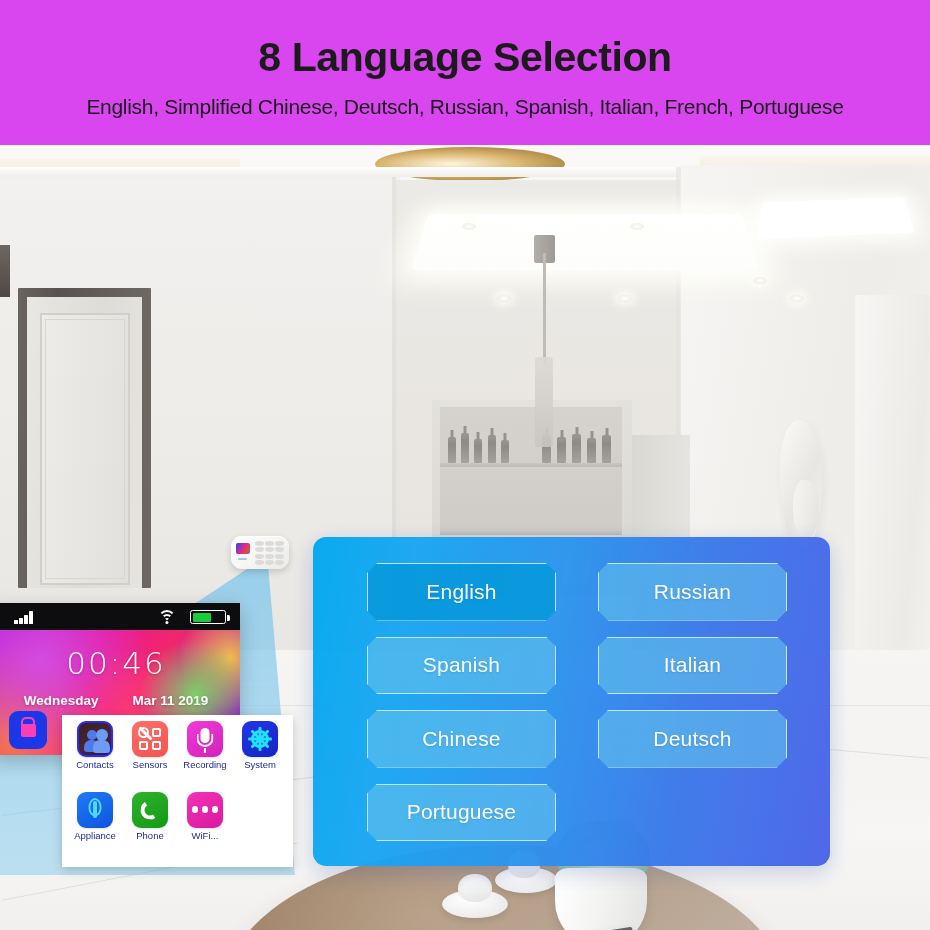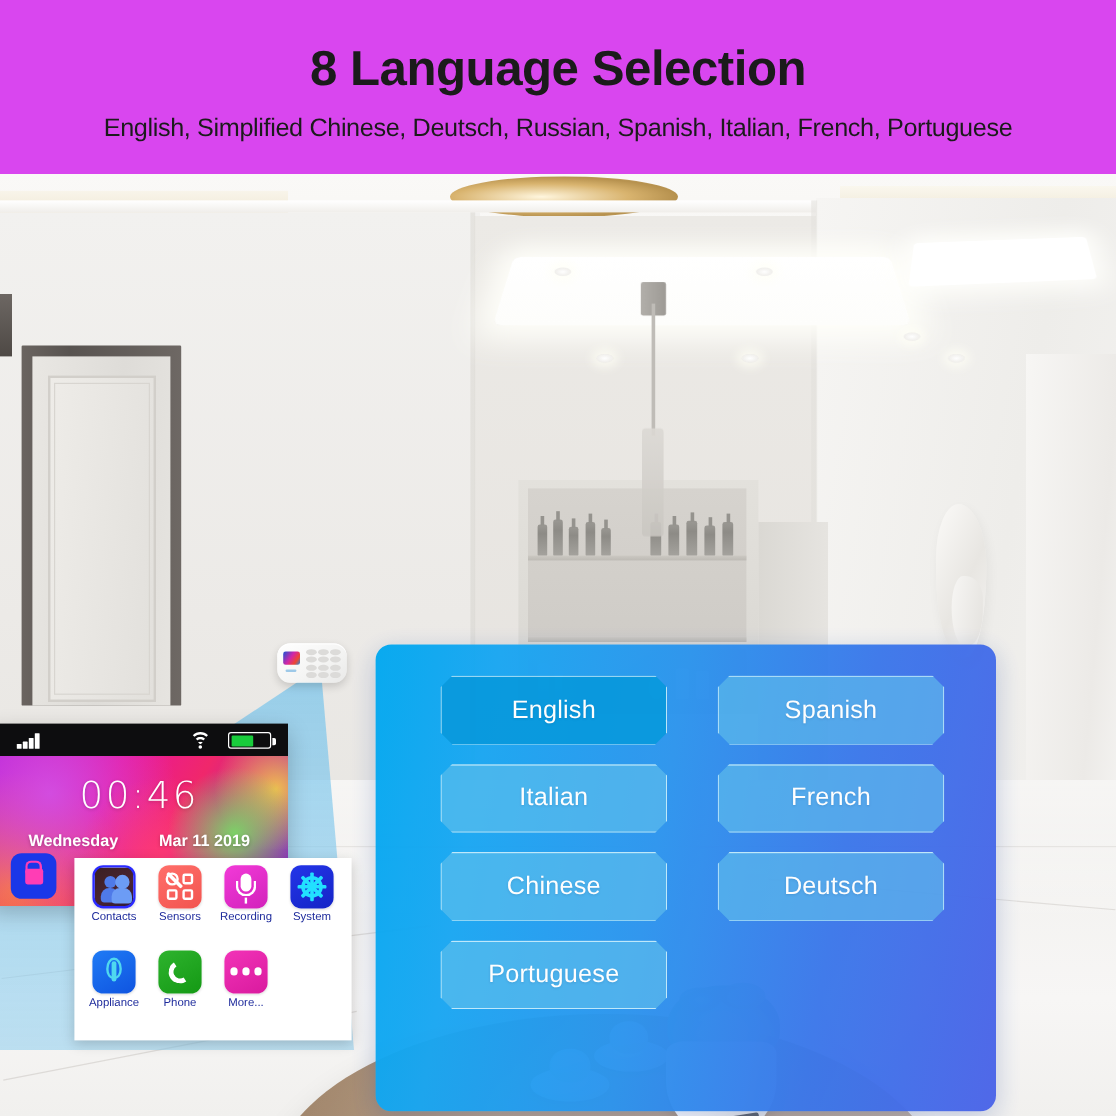--- a/index.html
+++ b/index.html
@@ -351,21 +351,21 @@
   .ic-wifi span:nth-child(2){ width:15px; height:15px; top:11px; }
   .ic-wifi .dot2 { position:absolute; left:50%; transform:translateX(-50%);
     top:23px; width:4.5px; height:4.5px; background:#fff; border-radius:50%; border:none; }
 
   .ic-more { background:linear-gradient(150deg,#f233b8,#d91a9e);
     display:flex; align-items:center; justify-content:center; gap:3.5px; }
   .ic-more i { display:block; width:6.5px; height:6.5px; background:#fff; border-radius:50%; }
 
   
   .lang-panel {
-    position:absolute; left:313px; top:392px; width:517px; height:389px;
+    position:absolute; left:313px; top:392px; width:517px; height:329px;
     background:linear-gradient(100deg,#00a8f0 0%,#18a6f2 18%, #2b94ee 45%, #3a77ea 72%, #4a63e8 100%);
     border-radius:13px;
     box-shadow:0 6px 22px rgba(20,60,160,.22);
     opacity:.96;
   }
   .lang-grid {
     position:absolute; left:54px; top:26px; width:420px; height:278px;
     display:grid; grid-template-columns:1fr 1fr; grid-template-rows:repeat(4,1fr);
     column-gap:42px; row-gap:16px;
   }
@@ -595,32 +595,32 @@
           <div class="app-label">Phone</div>
         </div>
 
 
         <div class="app-cell">
           <div class="app-icon ic-more">
             <i></i>
               <i></i>
               <i></i>
           </div>
-          <div class="app-label">More...</div>
+          <div class="app-label">WiFi...</div>
         </div>
 
       </div>
     </div>
 
     <div class="lang-panel">
       <div class="lang-grid">
         <div class="lang-btn selected">English</div>
+        <div class="lang-btn">Russian</div>
         <div class="lang-btn">Spanish</div>
         <div class="lang-btn">Italian</div>
-        <div class="lang-btn">French</div>
         <div class="lang-btn">Chinese</div>
         <div class="lang-btn">Deutsch</div>
         <div class="lang-btn">Portuguese</div>
       </div>
     </div>
 
   </div>
 </div>
 
 </body></html>

